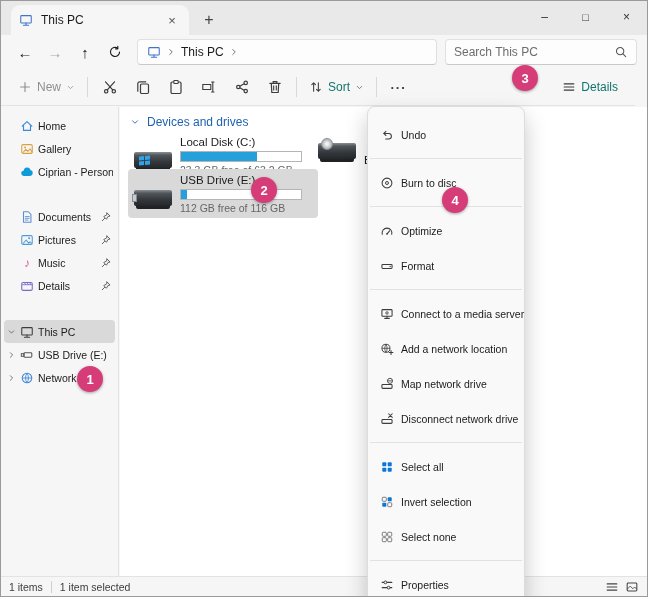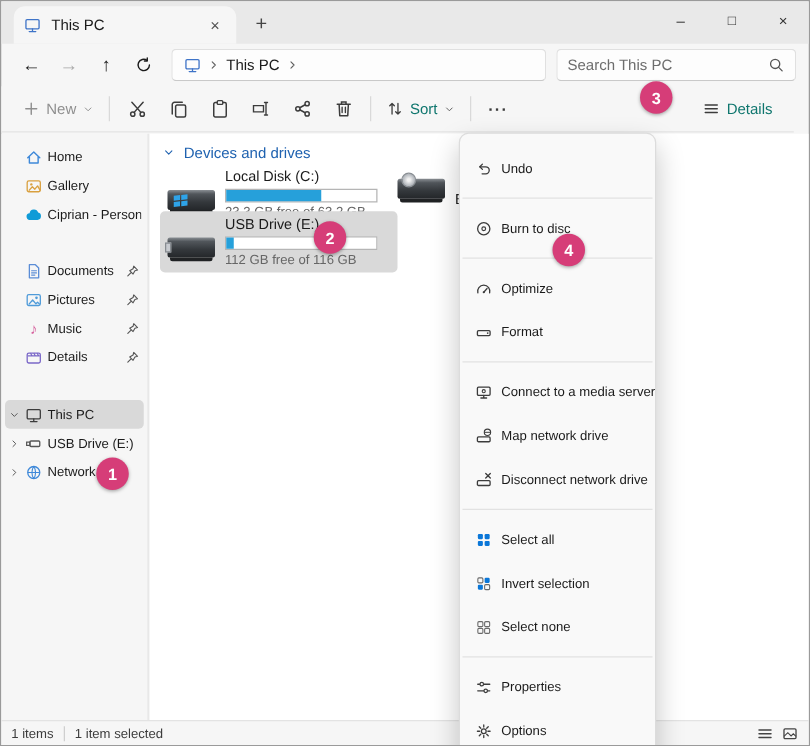--- a/index.html
+++ b/index.html
@@ -588,20 +588,28 @@
       <span class="mic">
           <svg class="ic14">
             <use href="#i-media"></use>
           </svg>
         </span>
       <span>Connect to a media server</span>
     </div>
     <div class="mitem">
       <span class="mic">
           <svg class="ic14">
+            <use href="#i-globe-plus"></use>
+          </svg>
+        </span>
+      <span>Add a network location</span>
+    </div>
+    <div class="mitem">
+      <span class="mic">
+          <svg class="ic14">
             <use href="#i-drive-globe"></use>
           </svg>
         </span>
       <span>Map network drive</span>
     </div>
     <div class="mitem">
       <span class="mic">
           <svg class="ic14">
             <use href="#i-drive-x"></use>
           </svg>

